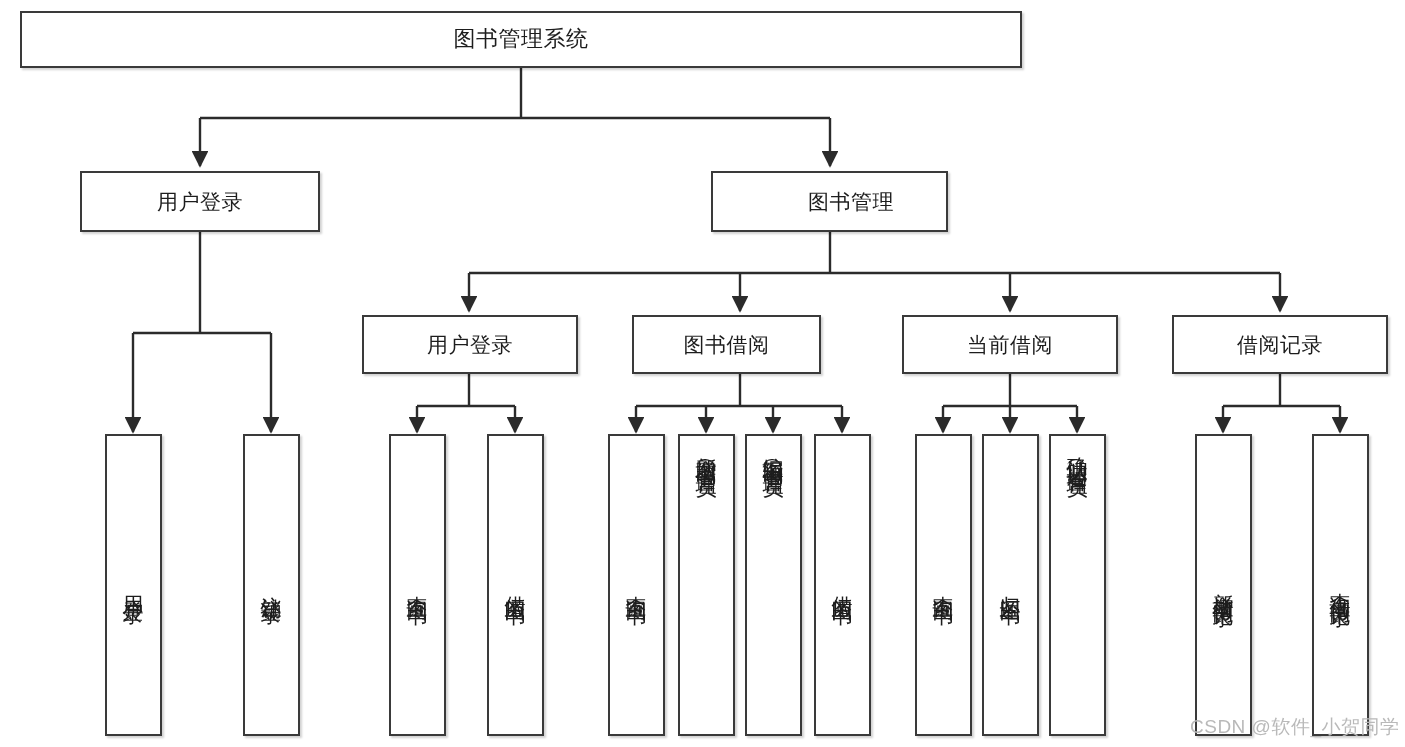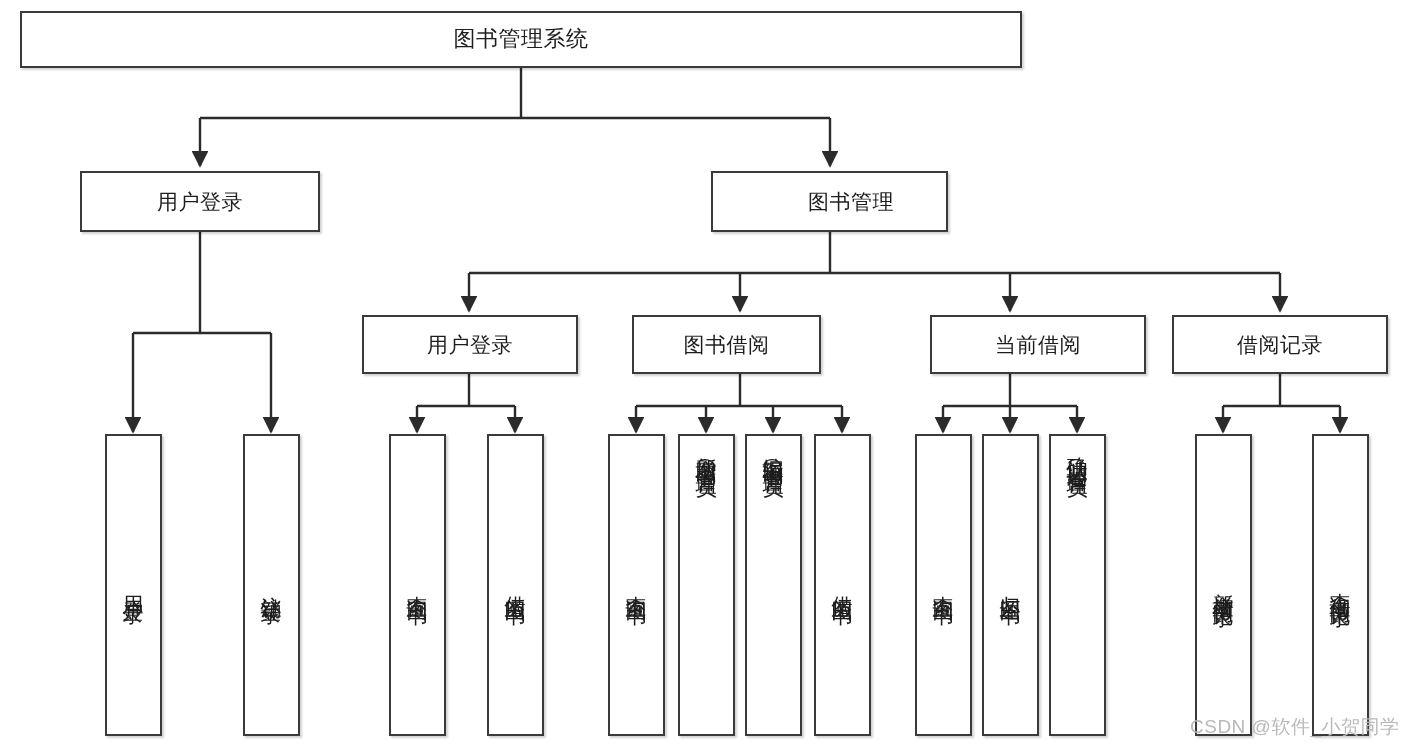--- a/index.html
+++ b/index.html
@@ -146,21 +146,21 @@
   <div class="node horiz" style="left:711px; top:171px; width:237px; height:61px;padding-left:43px;">
     <span class="label">图书管理</span>
   </div>
 
   <div class="node horiz" style="left:362px; top:315px; width:216px; height:59px;">
     <span class="label">用户登录</span>
   </div>
   <div class="node horiz" style="left:632px; top:315px; width:189px; height:59px;">
     <span class="label">图书借阅</span>
   </div>
-  <div class="node horiz" style="left:902px; top:315px; width:216px; height:59px;margin-left:28px;">
+  <div class="node horiz" style="left:902px; top:315px; width:216px; height:59px;">
     <span class="label">当前借阅</span>
   </div>
   <div class="node horiz" style="left:1172px; top:315px; width:216px; height:59px;">
     <span class="label">借阅记录</span>
   </div>
 
   <div class="node vert short" style="left:105px; top:434px; width:57px; height:302px;">
     <span class="label">用户登录</span>
   </div>
   <div class="node vert short" style="left:243px; top:434px; width:57px; height:302px;">

